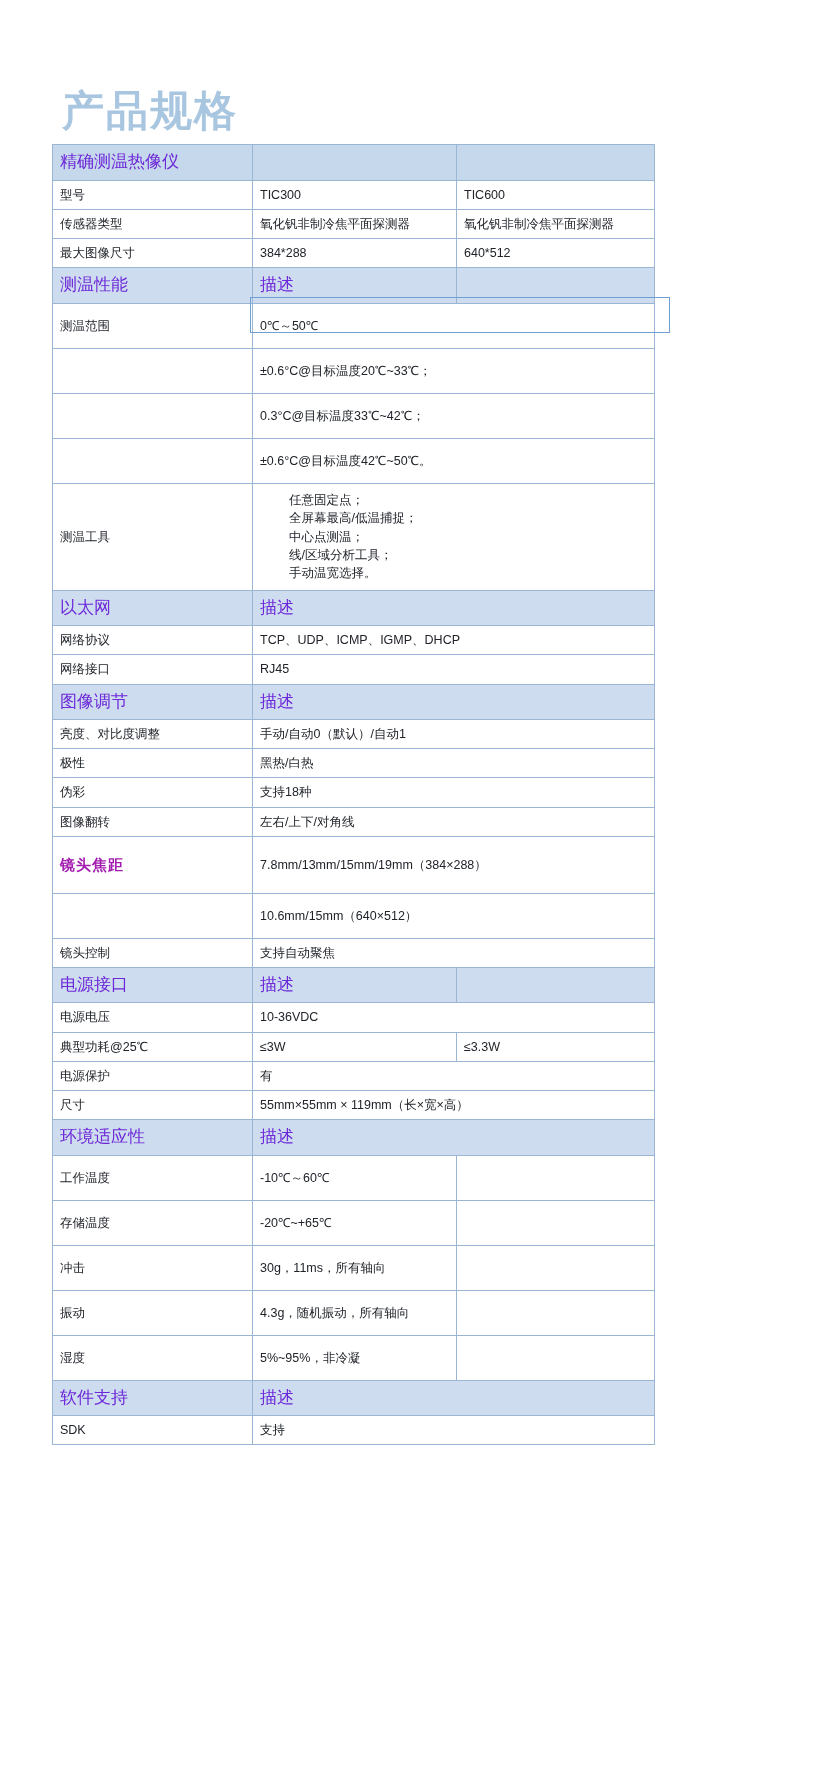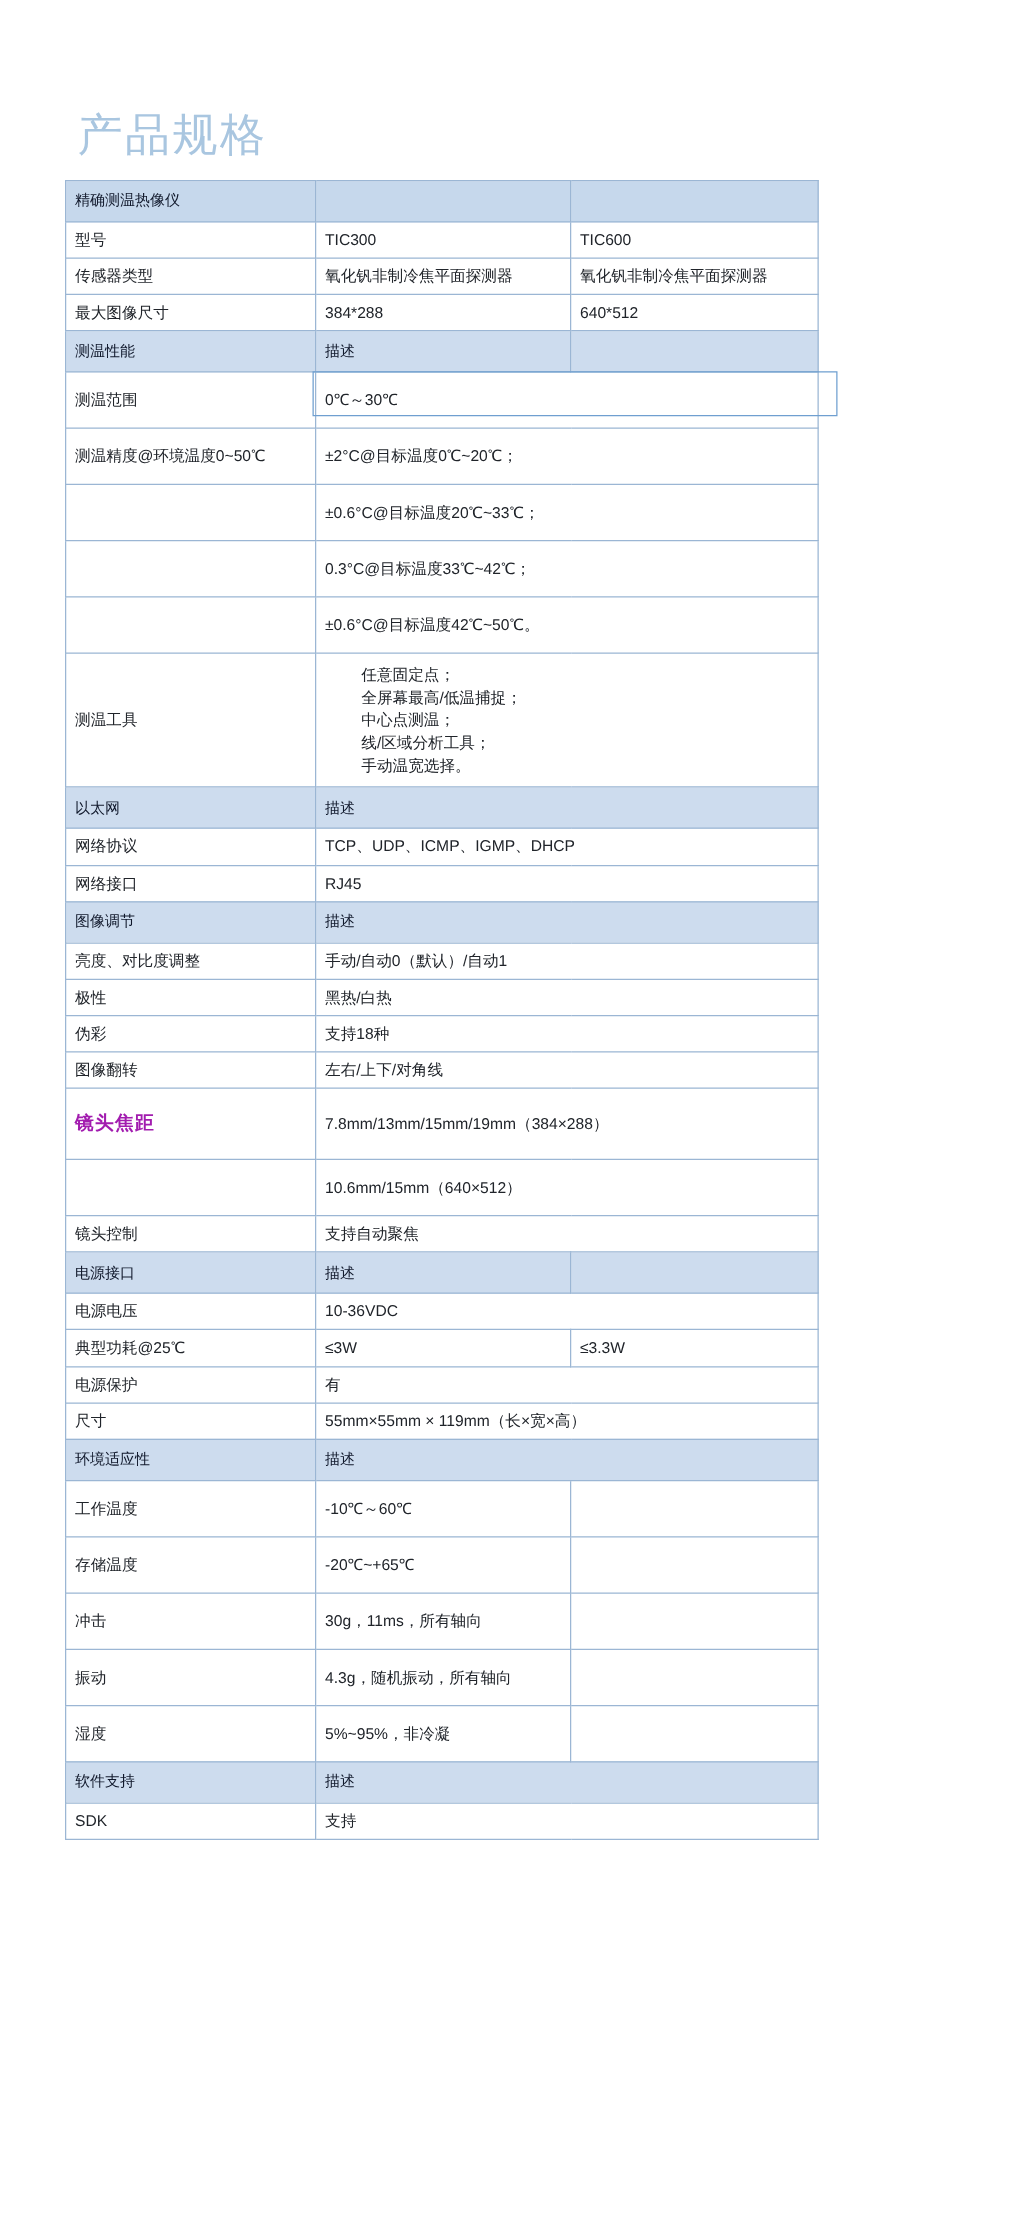--- a/index.html
+++ b/index.html
@@ -18,24 +18,24 @@
   .page {
     position: absolute;
     left: 0; top: 0;
     width: 828px;
     height: 1792px;
   }
   .title {
     position: absolute;
     left: 62px;
     top: 88px;
-    font-size: 36px;
+    font-size: 42px;
     color: #a9c6e0;
     letter-spacing: 2px;
-    font-weight: normal;
+    font-weight: bold;
     line-height: 1.1;
   }
   table.spec {
     position: absolute;
     left: 52px;
     top: 144px;
     width: 602px;
     border-collapse: collapse;
     table-layout: fixed;
     font-size: 12.5px;
@@ -49,22 +49,22 @@
     padding: 5px 7px;
     vertical-align: middle;
     line-height: 1.45;
     color: #20242a;
     background: #ffffff;
     word-break: break-word;
   }
   
   tr.section td {
     background: #cddcee;
-    color: #0f172a;
-    font-size: 12px;
+    color: #6d28d9;
+    font-size: 17px;
     height: 22px;
   }
   tr.section.first td {
     background: #c6d8ec;
   }
   td.shade {
     background: #e8eff7;
   }
   td.tall {
     height: 34px;
@@ -137,27 +137,23 @@
       </tr>
 
       <tr class="section">
         <td>测温性能</td>
         <td>描述</td>
         <td></td>
       </tr>
 
       <tr>
         <td class="tall">测温范围</td>
-        <td class="tall" colspan="2">0℃～30℃</td>
-      </tr>
-
-      <tr>
-        <td>测温精度@环境温度0~50℃</td>
-        <td class="tall" colspan="2">±2°C@目标温度0℃~20℃；</td>
-      </tr>
+        <td class="tall" colspan="2">0℃～50℃</td>
+      </tr>
+
       <tr>
         <td class="blank"></td>
         <td class="tall" colspan="2">±0.6°C@目标温度20℃~33℃；</td>
       </tr>
       <tr>
         <td class="blank"></td>
         <td class="tall" colspan="2">0.3°C@目标温度33℃~42℃；</td>
       </tr>
       <tr>
         <td class="blank"></td>

